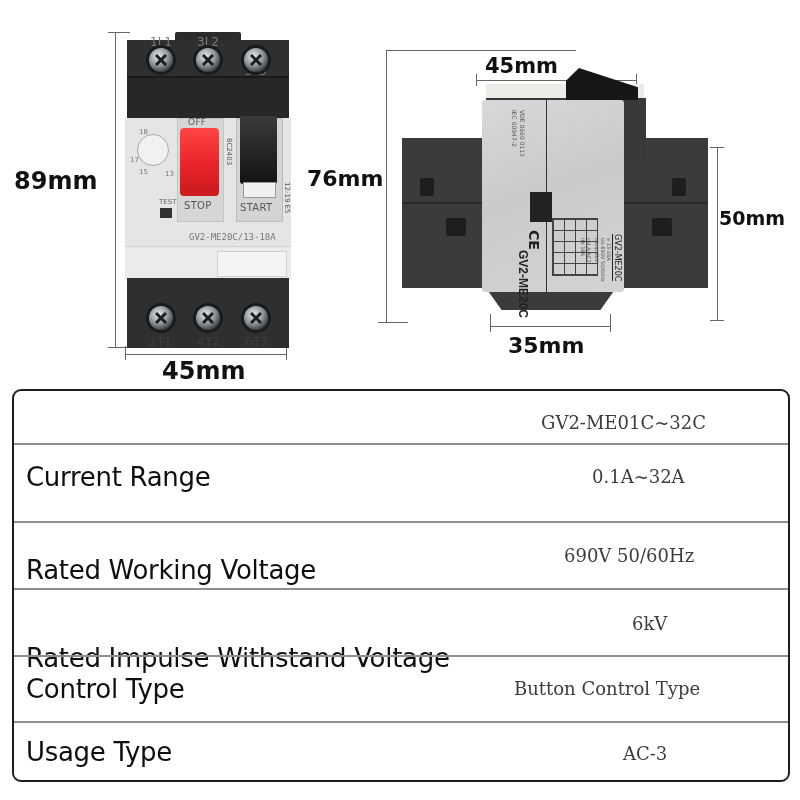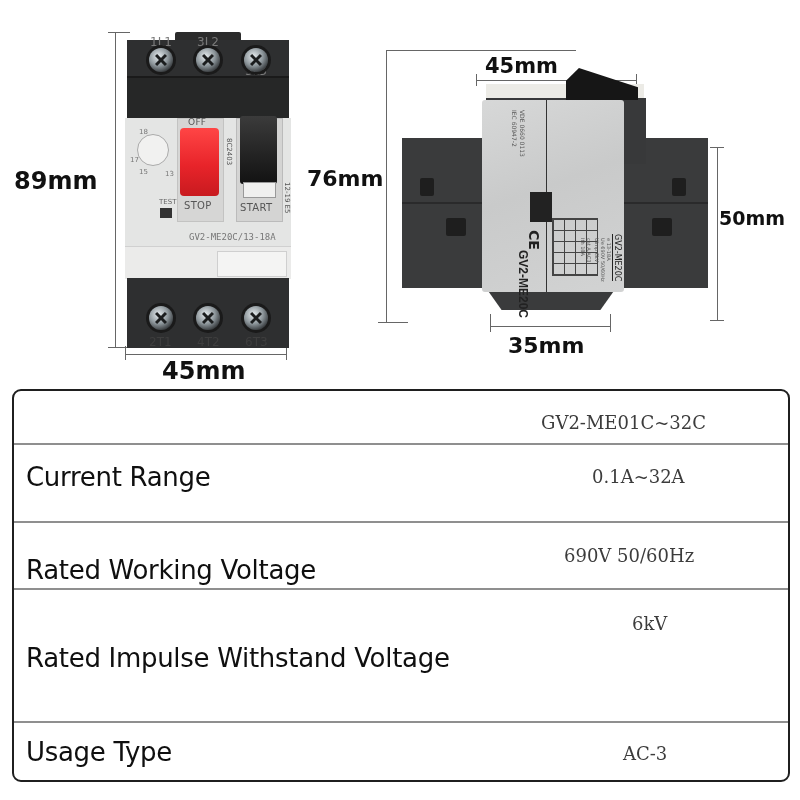--- a/index.html
+++ b/index.html
@@ -180,17 +180,21 @@
     <span class="val" style="top:21px; left:578px;">0.1A~32A</span>
   </div>
   <div class="row" style="top:130px; height:67px;">
     <span class="key" style="top:32px;">Rated Working Voltage</span>
     <span class="val" style="top:22px; left:550px;">690V 50/60Hz</span>
   </div>
   <div class="row" style="top:197px; height:67px;">
     <span class="key" style="top:13px;margin-top:40px;">Rated Impulse Withstand Voltage</span>
     <span class="val" style="top:23px; left:618px;text-align:right;">6kV</span>
   </div>
+  <div class="row" style="top:264px; height:66px;">
+    <span class="key" style="top:17px;">Control Type</span>
+    <span class="val" style="top:21px; left:500px;">Button Control Type</span>
+  </div>
   <div class="row" style="top:330px; height:63px;">
     <span class="key" style="top:14px;">Usage Type</span>
     <span class="val" style="top:20px; left:609px;">AC-3</span>
   </div>
 </div>
 
 </body></html>

